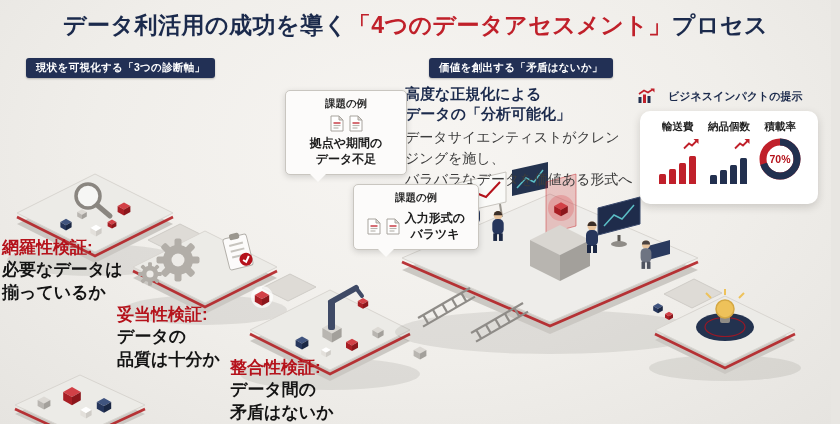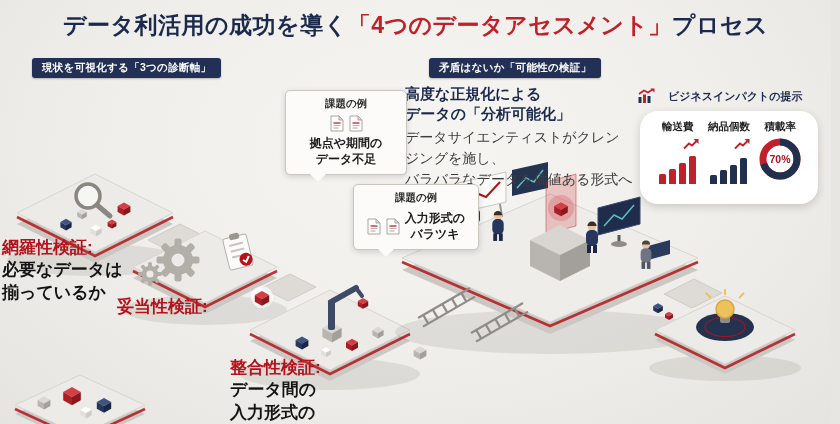--- a/index.html
+++ b/index.html
@@ -7,57 +7,57 @@
   .stage{position:relative;width:831px;height:424px;overflow:hidden;
     background:radial-gradient(ellipse at 50% 35%, #f7f5f2 0%, #f0eeea 55%, #e6e4e0 100%);}
   .illustration{position:absolute;left:0;top:0;width:840px;height:424px;z-index:1;}
 
   .title{position:absolute;top:10px;left:0;width:100%;margin:0;text-align:center;
     font-size:23px;font-weight:800;color:#1b2a4c;letter-spacing:.5px;z-index:3;}
   .title .red{color:#c0202a;}
 
   .badge{position:absolute;background:#223055;color:#fff;font-size:10.5px;font-weight:700;
     padding:3px 10px;border-radius:3px;z-index:3;letter-spacing:.3px;box-shadow:0 1px 2px rgba(0,0,0,.25);}
-  .badge-left{left:32px;top:58px;}
+  .badge-left{left:26px;top:58px;}
   .badge-right{left:429px;top:58px;}
 
   .callout{position:absolute;background:#fcfbfa;border:1px solid #c9c6c0;border-radius:5px;
     box-shadow:0 2px 6px rgba(0,0,0,.15);text-align:center;padding:6px 8px 7px;z-index:4;margin-left:48px;}
   .callout::after{content:"";position:absolute;bottom:-8px;left:24px;border:8px solid transparent;
     border-top-color:#fcfbfa;border-bottom:0;}
   .callout-title{font-size:10.5px;font-weight:700;color:#2b2b2b;}
   .callout-docs{display:flex;justify-content:center;gap:5px;margin:4px 0 3px;}
   .callout-body{display:flex;align-items:center;justify-content:center;gap:5px;margin-top:5px;}
   .callout-text{font-size:12px;font-weight:700;color:#1d1d1d;white-space:pre-line;line-height:1.35;}
   .callout-1{left:237px;top:90px;width:104px;}
   .callout-2{left:305px;top:184px;width:108px;}
 
   .normalize{position:absolute;left:405px;top:84px;width:228px;z-index:3;}
   .normalize-heading{font-size:15px;font-weight:800;color:#1b2a4c;white-space:pre-line;line-height:1.3;}
   .normalize-desc{font-size:14px;color:#3d3d3d;white-space:pre-line;line-height:1.5;margin-top:4px;}
 
   .impact-title{position:absolute;left:637px;top:88px;display:flex;align-items:center;gap:13px;
     font-size:11px;font-weight:800;color:#1b2a4c;z-index:3;}
   .impact-card{position:absolute;left:640px;top:111px;width:178px;height:93px;background:#ffffff;
-    border-radius:18px;box-shadow:0 3px 9px rgba(40,35,30,.18);display:flex;justify-content:space-around;
+    border-radius:10px;box-shadow:0 3px 9px rgba(40,35,30,.18);display:flex;justify-content:space-around;
     align-items:flex-start;padding:9px 12px 5px;box-sizing:border-box;z-index:3;}
   .metric{width:33%;text-align:center;}
   .metric-label{font-size:10.5px;font-weight:700;color:#222;}
   .metric-chart{position:relative;height:50px;margin-top:4px;}
   .trend{position:absolute;right:4px;top:0;}
   .bars{position:absolute;left:0;right:0;bottom:4px;display:flex;align-items:flex-end;gap:3px;
     justify-content:center;height:36px;}
   .bars div{width:7px;border-radius:1.5px 1.5px 0 0;}
   .donut-wrap{margin-top:2px;}
 
   .verify{position:absolute;font-weight:700;line-height:1.32;z-index:3;}
   .vlabel{color:#b5121b;font-size:17px;}
   .vtext{color:#141414;font-size:17px;white-space:pre-line;}
   .verify-1{left:2px;top:237px;}
-  .verify-2{left:117px;top:296px;}
+  .verify-2{left:117px;top:304px;}
   .verify-3{left:230px;top:357px;}
 </style>
 </head>
 <body>
 
 <div class="stage">
 
   <svg class="illustration" viewBox="0 0 840 424" xmlns="http://www.w3.org/2000/svg">
     <defs>
       <g id="cube-red">
@@ -247,21 +247,21 @@
       <use href="#cube-navy" transform="translate(104,402) scale(0.9)"></use>
       <use href="#cube-gray" transform="translate(44,400) scale(0.8)"></use>
       <use href="#cube-white" transform="translate(86,410) scale(0.7)"></use>
     </g>
     <use href="#cube-gray" transform="translate(420,350) scale(0.8)"></use>
   </svg>
 
   <h1 class="title"><span>データ利活用の成功を導く</span><span class="red">「4つのデータアセスメント」</span><span>プロセス</span></h1>
 
   <div class="badge badge-left">現状を可視化する「3つの診断軸」</div>
-  <div class="badge badge-right">矛盾はないか「可能性の検証」</div>
+  <div class="badge badge-right">価値を創出する「矛盾はないか」</div>
 
   <div class="callout callout-1">
     <div class="callout-title">課題の例</div>
     <div class="callout-docs">
       <svg class="doc-icon" viewBox="0 0 14 17" width="14" height="17">
           <path d="M1,1 h8 l4,4 v11 h-12 z" fill="#fff" stroke="#a8a49e"></path>
           <path d="M9,1 l4,4 h-4 z" fill="#dedbd6" stroke="#a8a49e"></path>
           <line x1="3.5" y1="8" x2="10.5" y2="8" stroke="#c0202a" stroke-width="1.3"></line>
           <line x1="3.5" y1="10.5" x2="10.5" y2="10.5" stroke="#b9b6b0" stroke-width="1.2"></line>
           <line x1="3.5" y1="13" x2="8.5" y2="13" stroke="#b9b6b0" stroke-width="1.2"></line>
@@ -362,20 +362,22 @@
     </div>
   </div>
 
   <div class="verify verify-1">
     <span class="vlabel">網羅性検証:</span>
     <div class="vtext">必要なデータは
 揃っているか</div>
   </div>
   <div class="verify verify-2">
     <span class="vlabel">妥当性検証:</span>
+    <div class="vtext">データの
+品質は十分か</div>
   </div>
   <div class="verify verify-3">
     <span class="vlabel">整合性検証:</span>
     <div class="vtext">データ間の
-入力形式の</div>
+矛盾はないか</div>
   </div>
 
 </div>
 
 </body></html>

